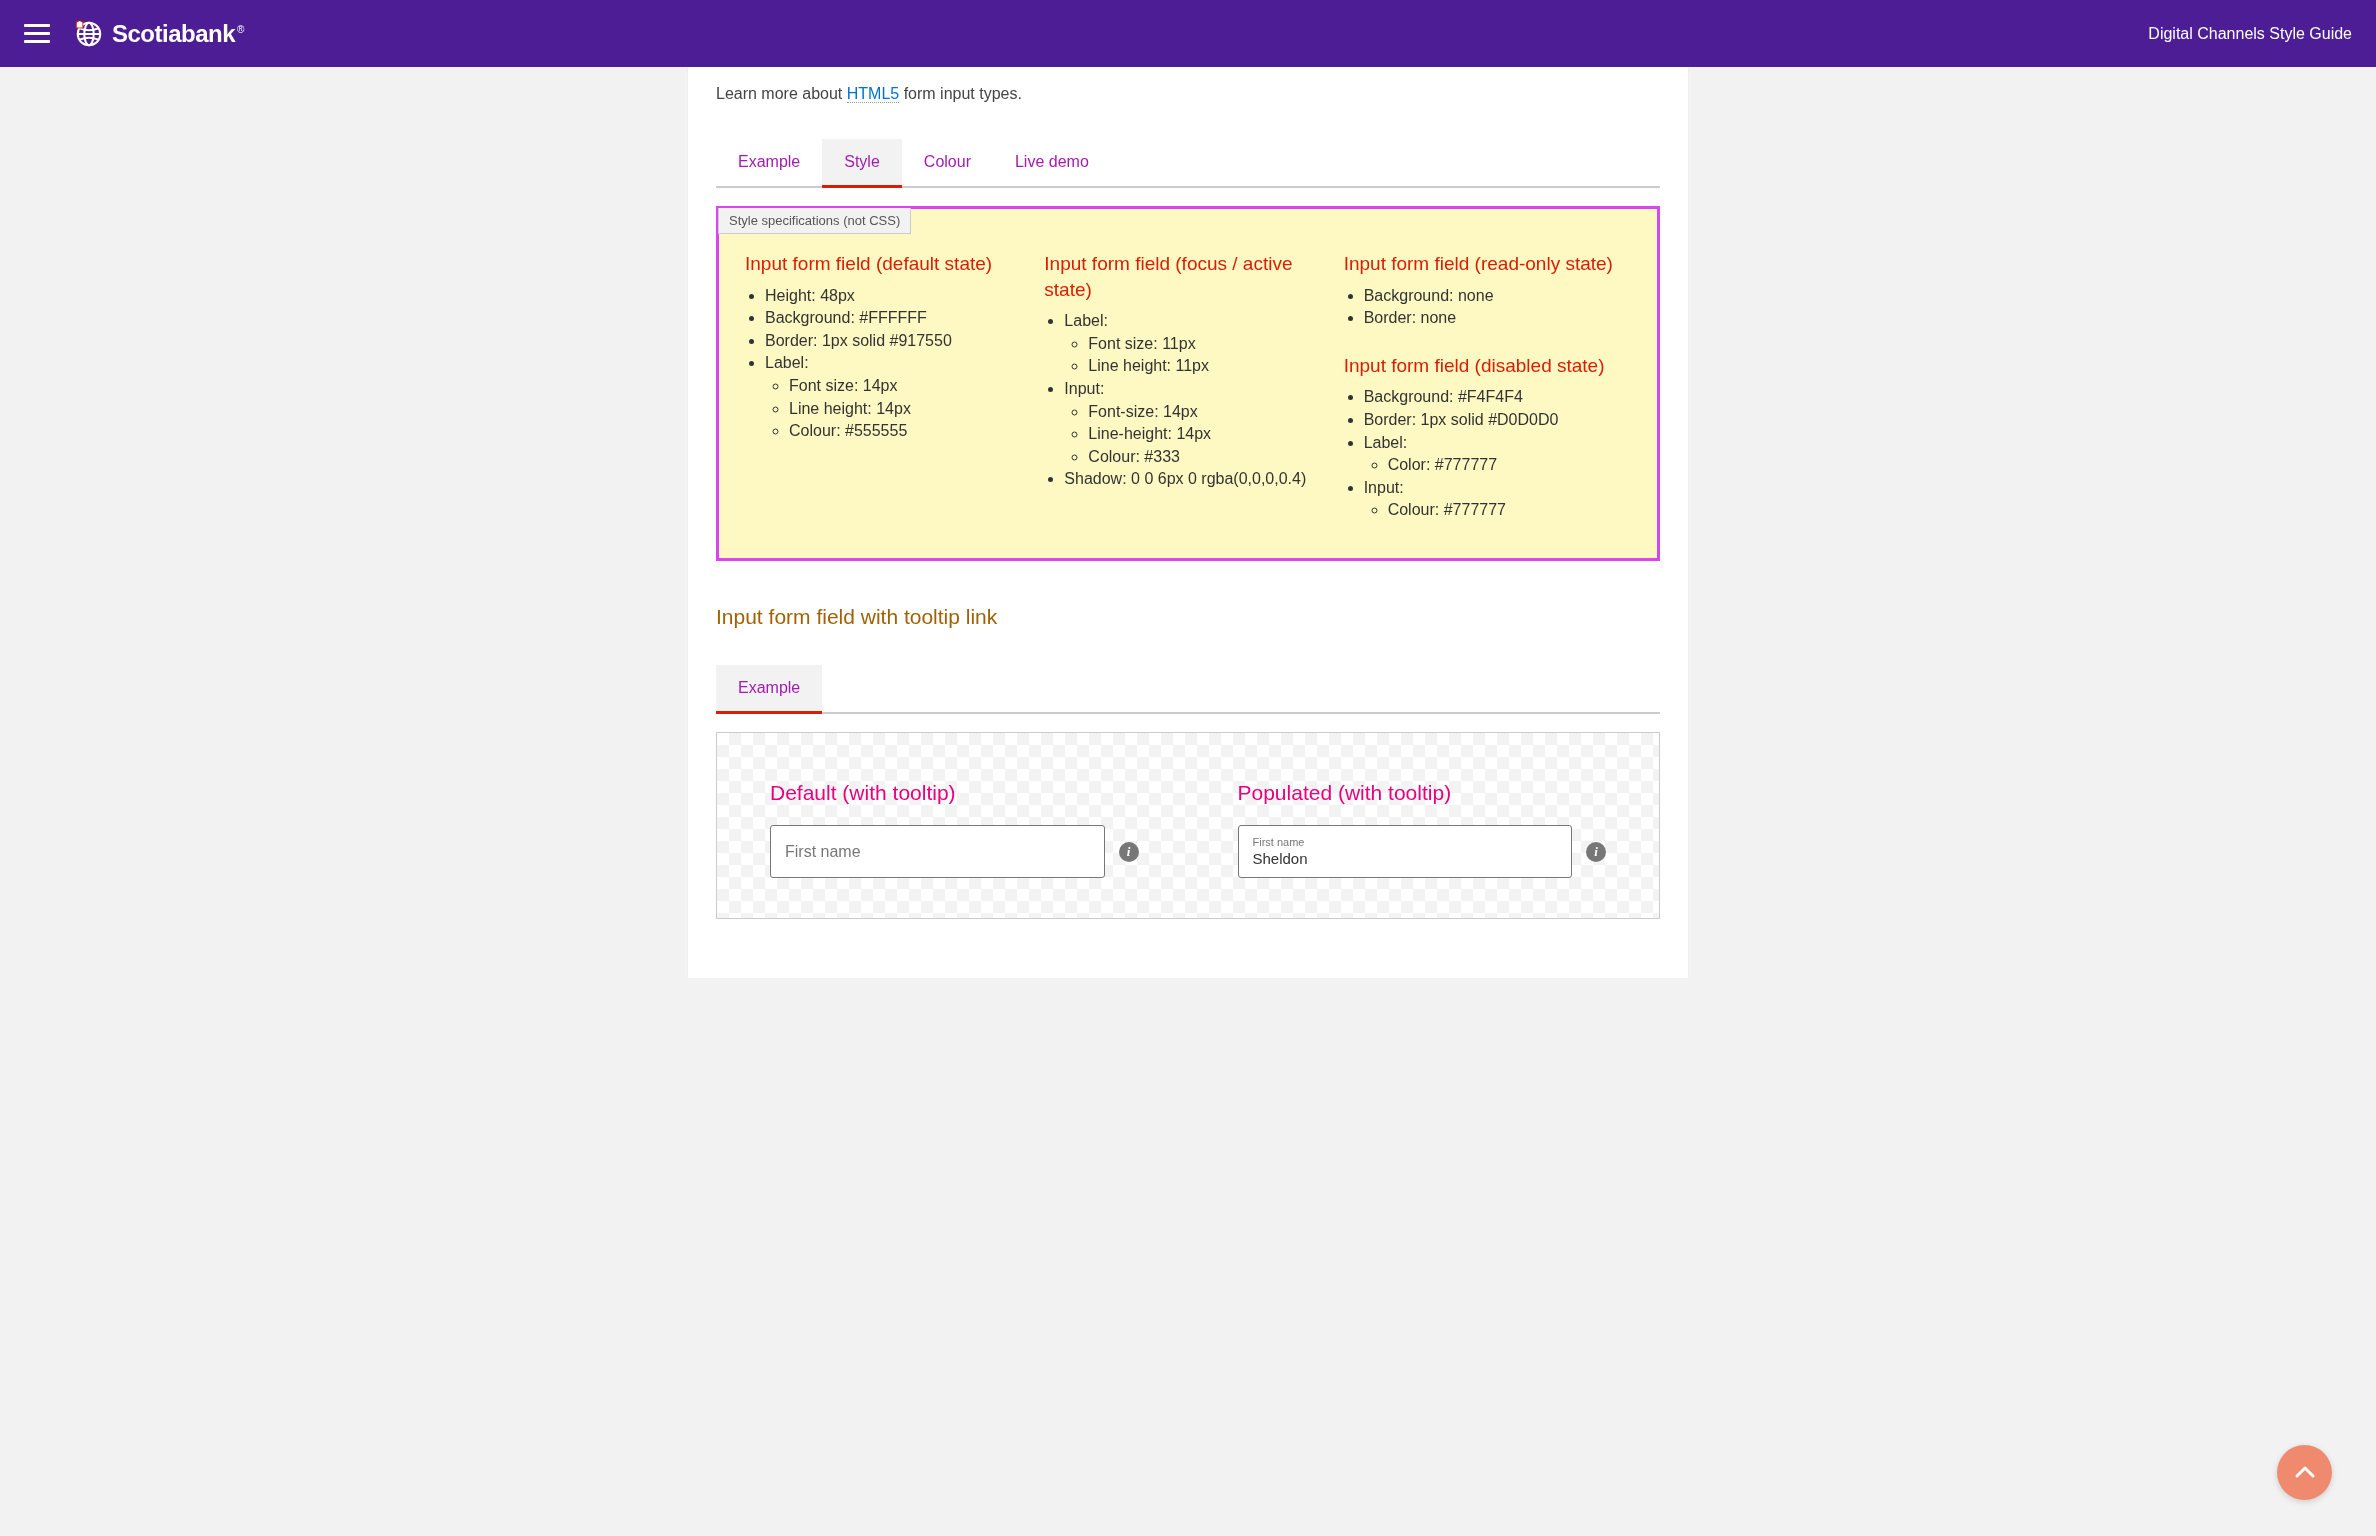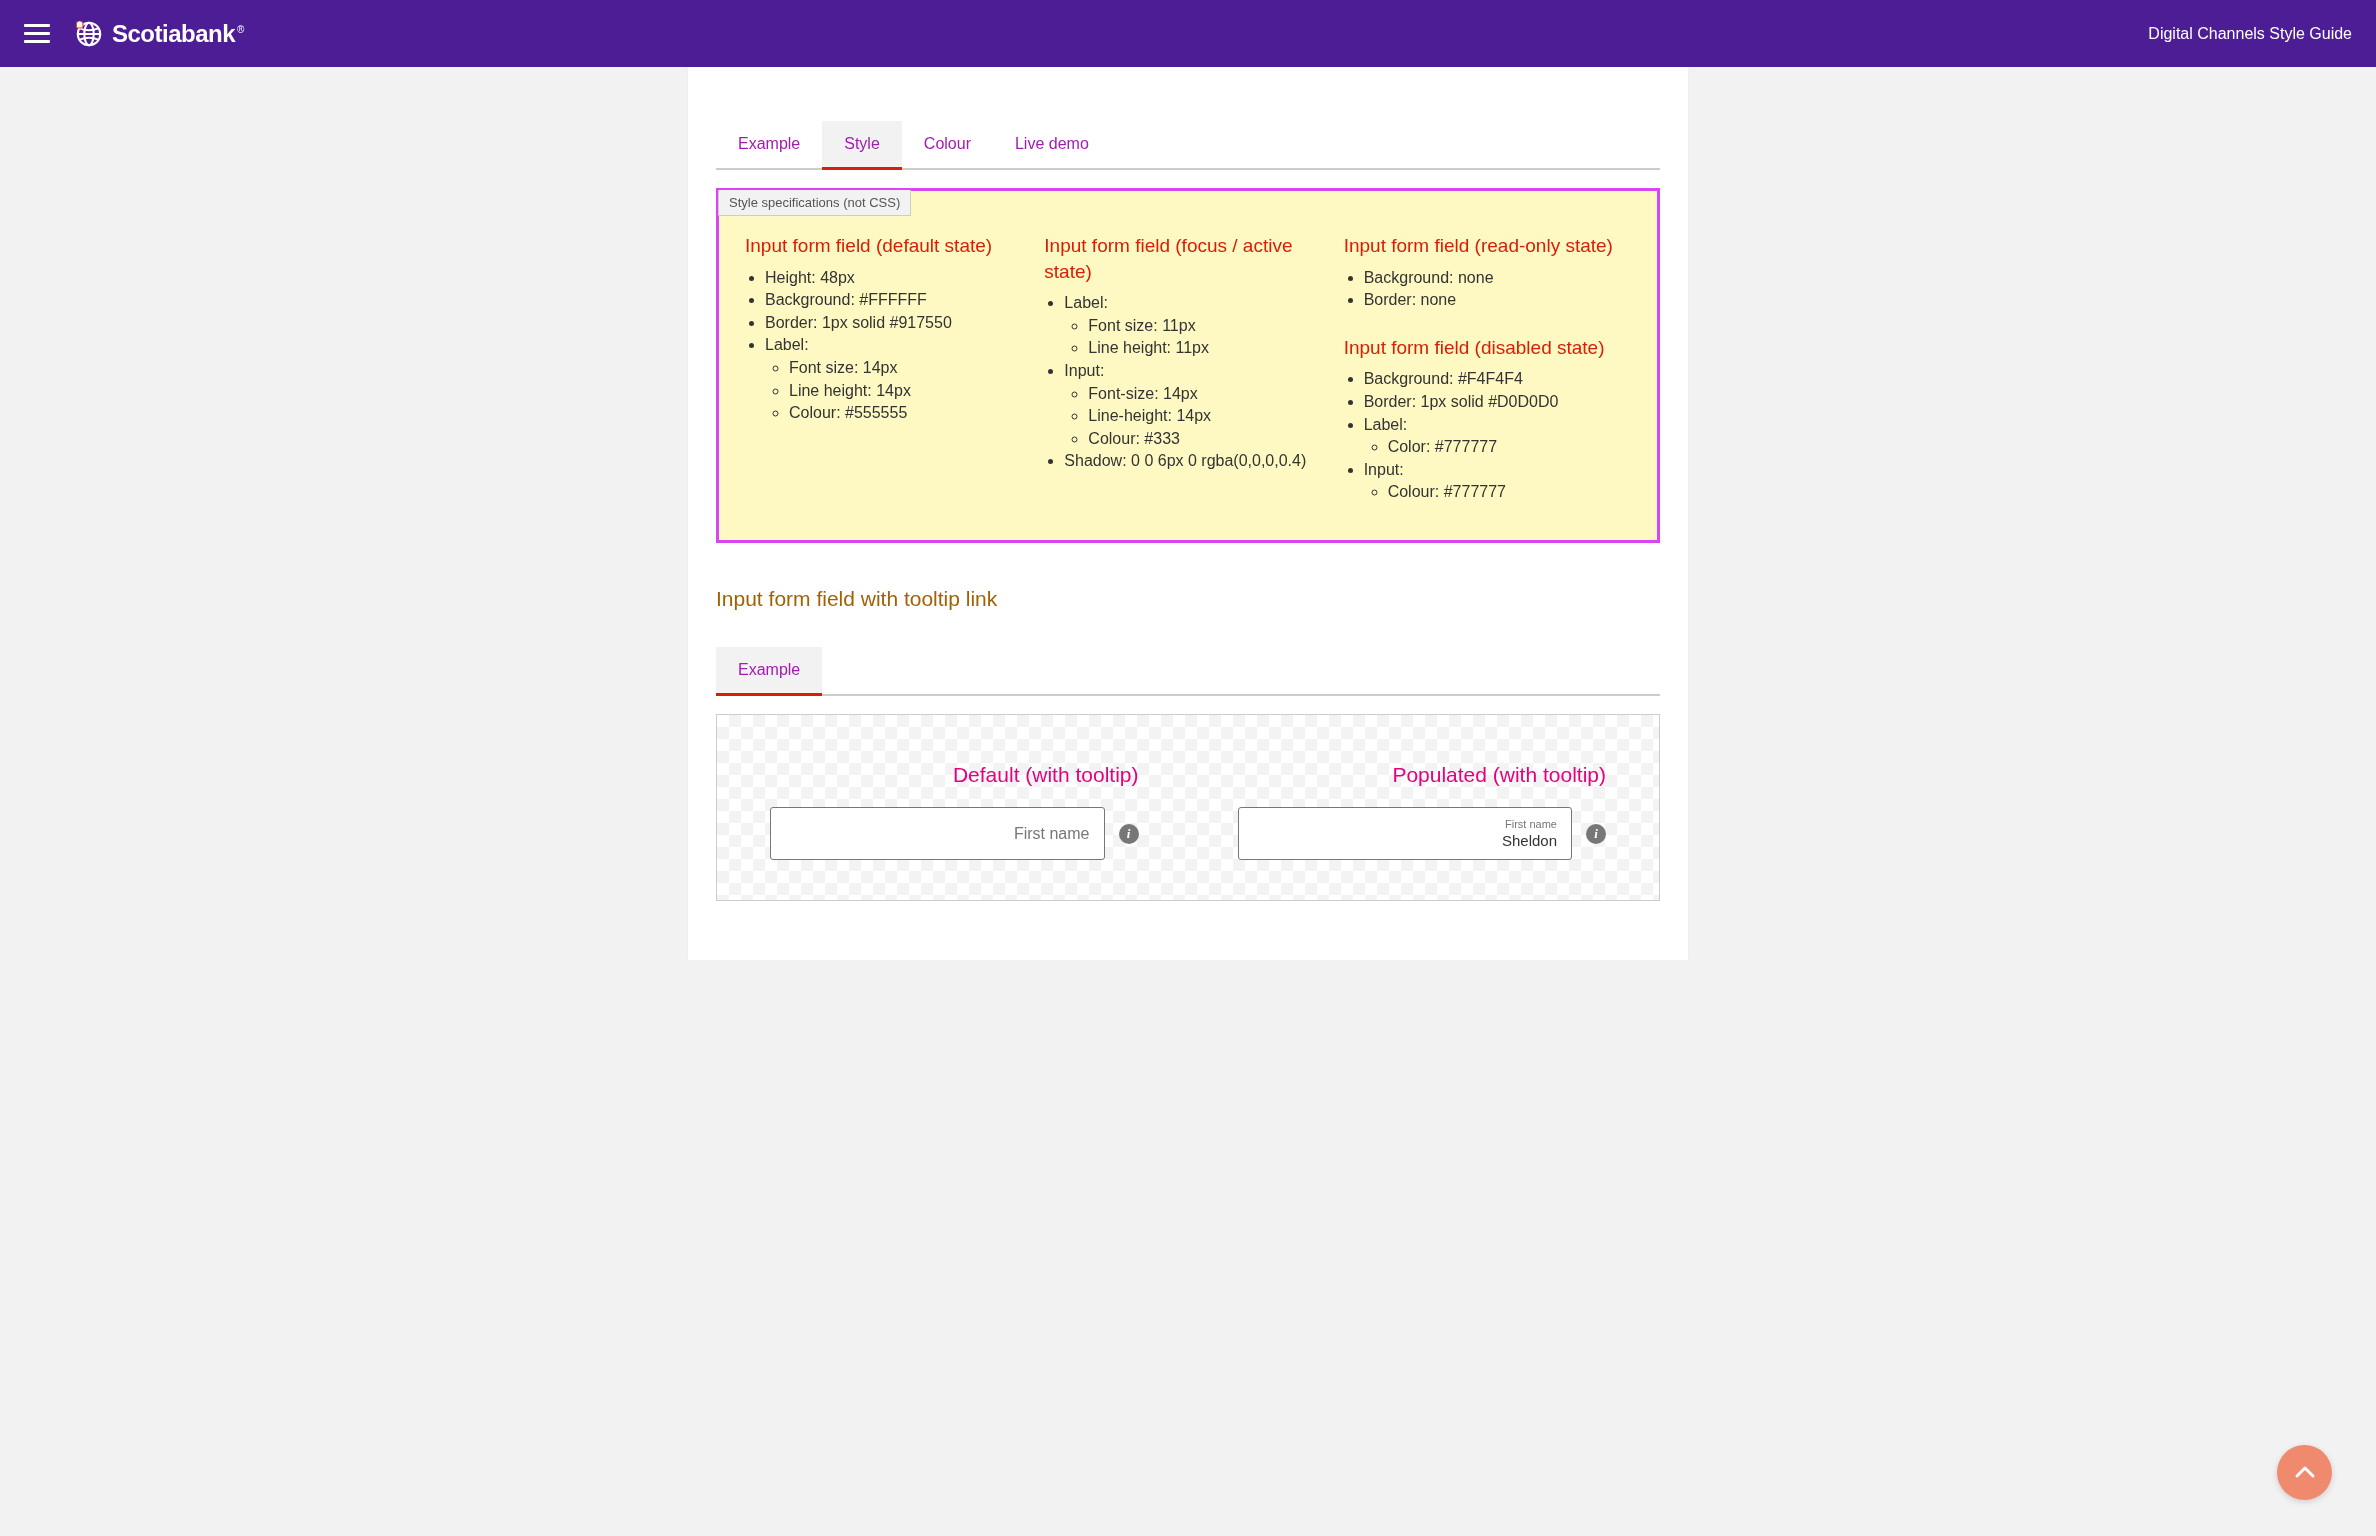--- a/index.html
+++ b/index.html
@@ -103,21 +103,21 @@
     border: 1px solid #ccc;
     margin-top: 18px;
     padding: 48px 53px 40px 53px;
     background-image:
       linear-gradient(45deg, #f3f3f3 25%, transparent 25%, transparent 75%, #f3f3f3 75%),
       linear-gradient(45deg, #f3f3f3 25%, transparent 25%, transparent 75%, #f3f3f3 75%);
     background-size: 24px 24px;
     background-position: 0 0, 12px 12px;
     background-color: #fff;
   }
-  .example-row { display: flex; gap: 99px; text-align: right; }
+  .example-row { display: flex; gap: 99px; }
   .example-col { flex: 1; max-width: 376px; }
   .example-label {
     color: #e6007e;
     font-size: 21px;
     font-weight: 400;
     margin-bottom: 20px;
   }
   .field-row { display: flex; align-items: center; gap: 14px; }
   .input-box {
     flex: 1;
@@ -177,20 +177,23 @@
         </svg>
       </div>
       <span class="logo-text"><span>Scotiabank</span><sup>®</sup></span>
     </div>
   </div>
   <div class="header-right">Digital Channels Style Guide</div>
 </div>
 
 <div class="page">
   <div class="content">
+    <p class="lead-text">
+      <span>Learn more about </span><a href="#">HTML5</a><span> form input types.</span>
+    </p>
 
     <div class="tabs">
       <button class="tab">Example</button>
       <button class="tab active">Style</button>
       <button class="tab">Colour</button>
       <button class="tab">Live demo</button>
     </div>
 
     <div class="spec-panel">
       <div class="spec-tag">Style specifications (not CSS)</div>

